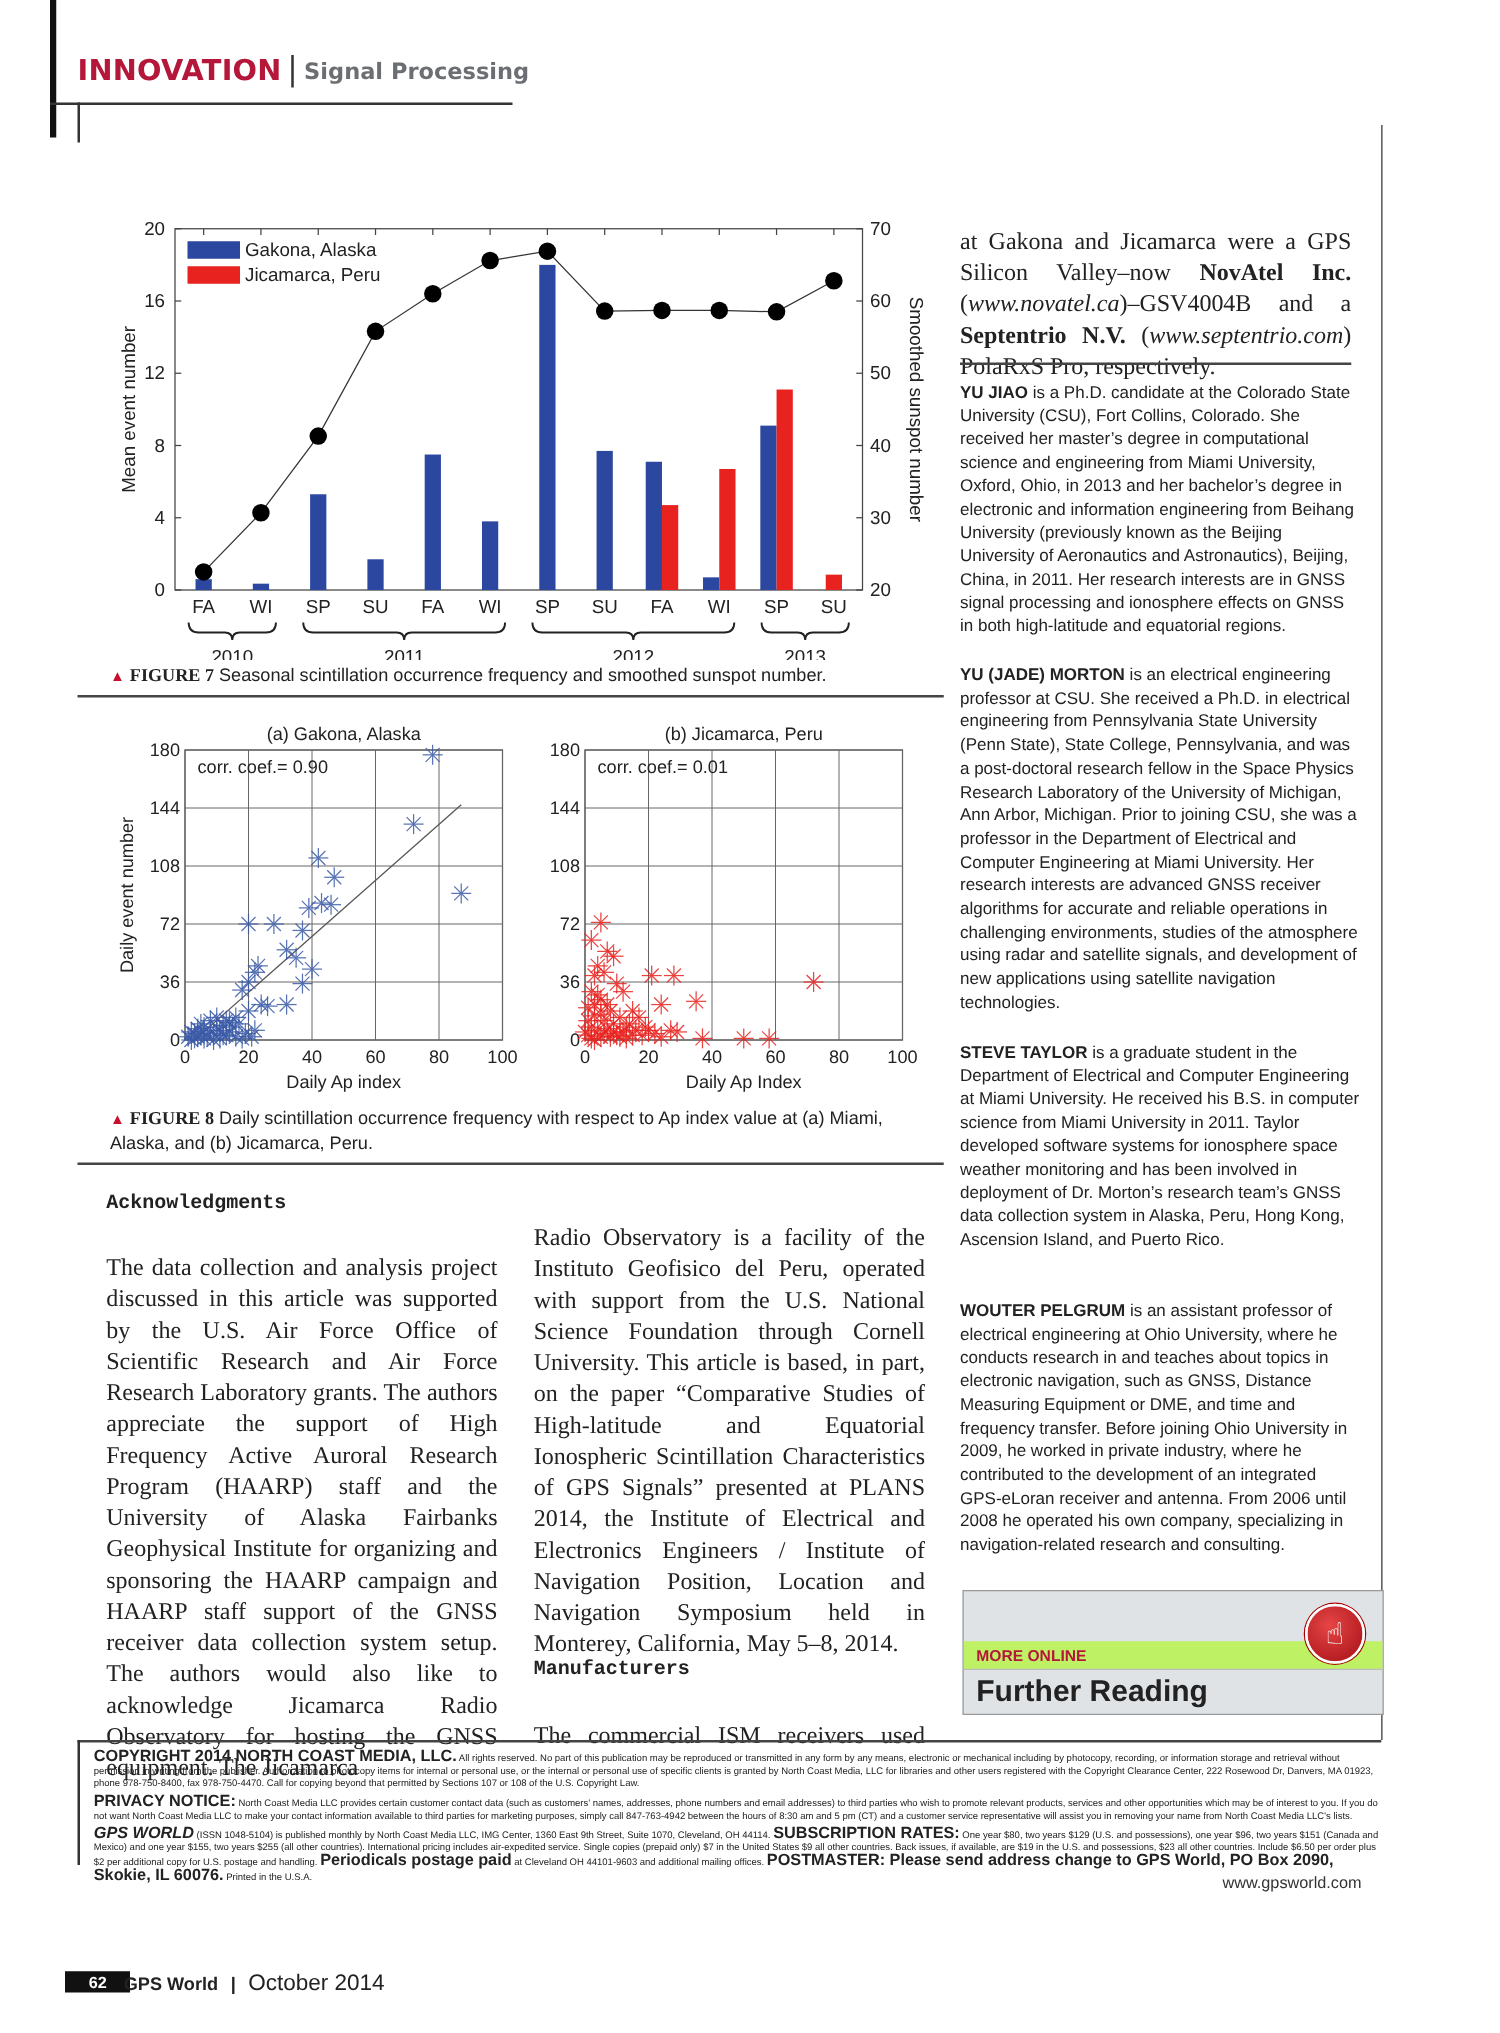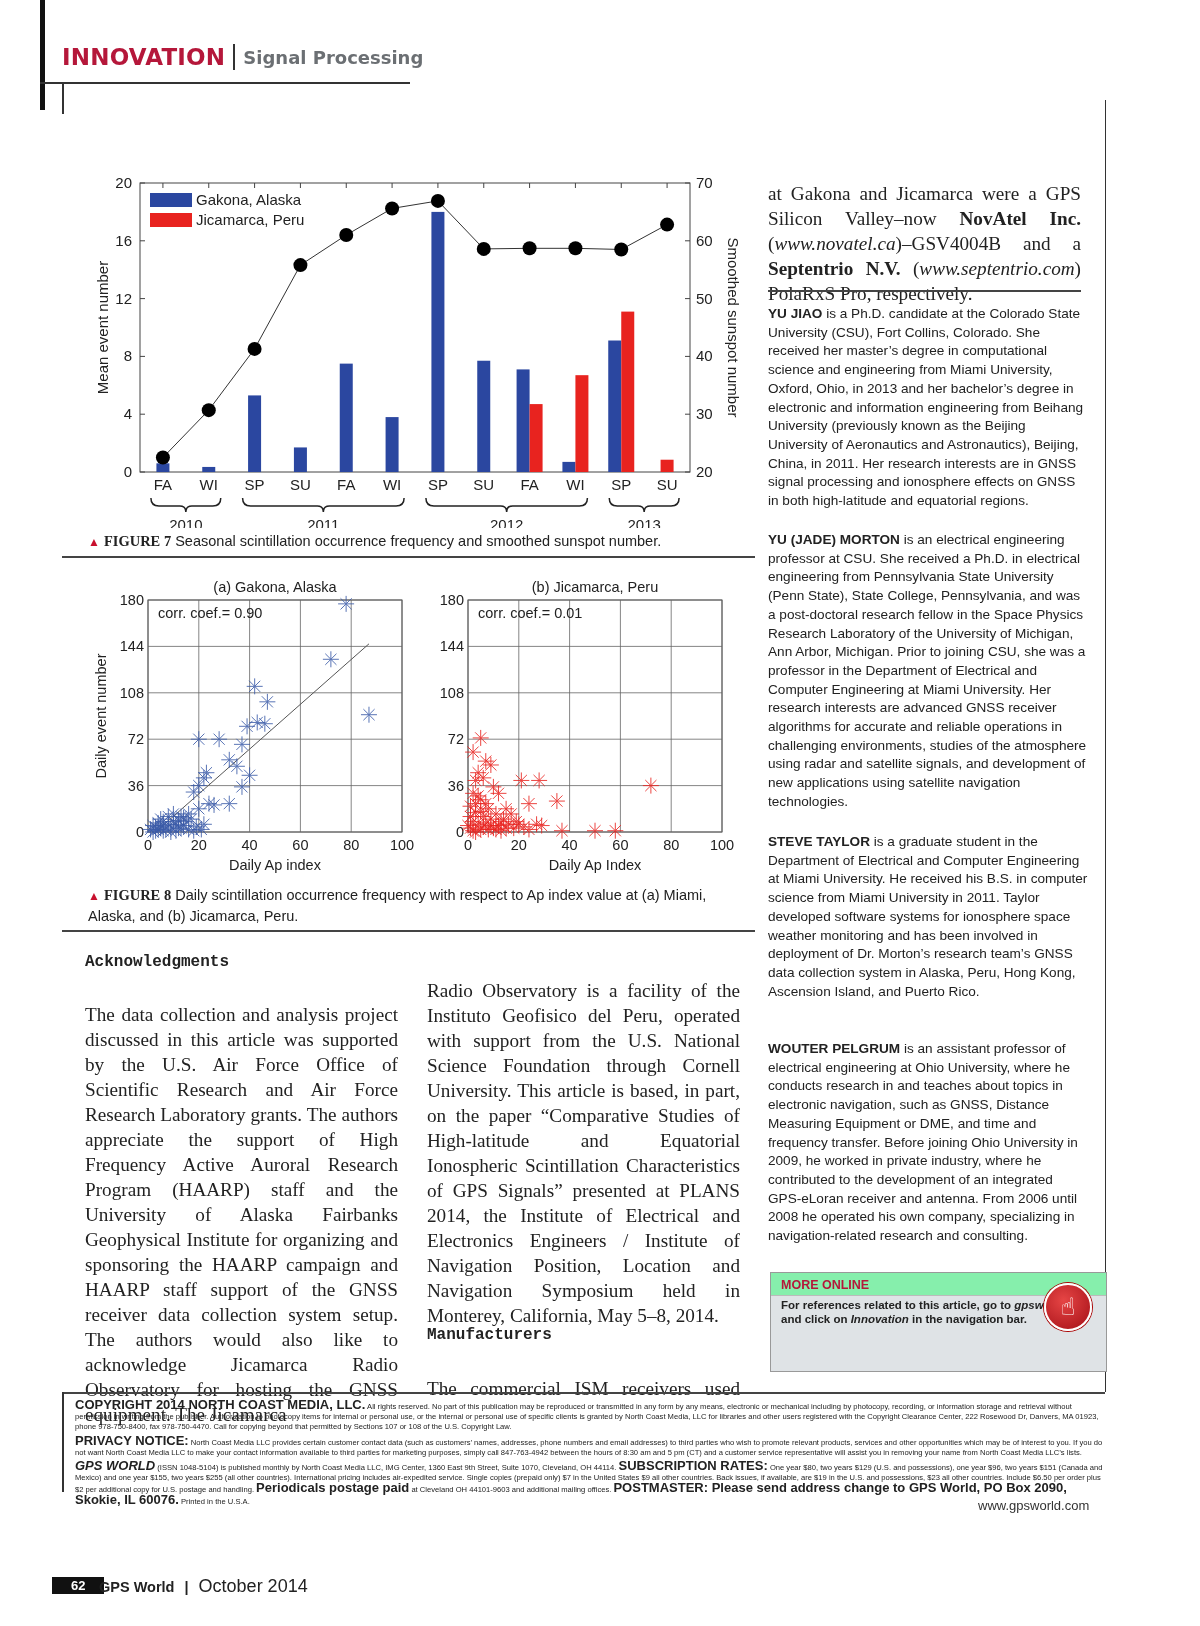--- a/index.html
+++ b/index.html
@@ -16,21 +16,21 @@
   svg text{font-family:"Liberation Sans",sans-serif;}
   .caption{font-family:"Liberation Sans",sans-serif;font-size:14.5px;color:#222;}
   .caption b{font-weight:bold;font-family:Liberation Serif, serif;}
   .tri{color:#c8102e;font-size:12px;margin-right:4px;}
   .hr{height:2px;background:#444;}
   .serif{font-family:"Liberation Serif",serif;font-size:19.2px;line-height:25px;text-align:justify;color:#222;margin-top:25px;}
   .bio{font-family:"Liberation Sans",sans-serif;font-size:13.6px;line-height:18.7px;color:#222;}
   .bio b{font-weight:bold;}
   .h-ack{font-family:Liberation Mono, monospace;font-weight:bold;font-size:16px;color:#222;}
   .more-box{left:770px;top:1272px;width:335px;height:98px;border:1px solid #999;background:#dfe3e6;}
-  .more-top{height:22px;background:#86efac;border-bottom:1px solid #bbb;padding-left:10px;color:#b5173a;font-weight:bold;font-size:12.5px;line-height:24px;font-family:"Liberation Sans",sans-serif;}
+  .more-top{height:22px;background:#bef264;border-bottom:1px solid #bbb;padding-left:10px;color:#b5173a;font-weight:bold;font-size:12.5px;line-height:24px;font-family:"Liberation Sans",sans-serif;margin-top:40px;}
   .more-title{padding:4px 10px 0;font-size:24px;font-weight:bold;color:#222;font-family:"Liberation Sans",sans-serif;}
   .more-text{padding:2px 10px;font-size:11.5px;font-weight:bold;color:#222;font-family:"Liberation Sans",sans-serif;line-height:14px;}
   .hand{right:14px;top:10px;width:44px;height:44px;border-radius:50%;background:radial-gradient(circle at 40% 35%,#e64545,#a40f16);border:2px solid #fff;box-shadow:0 0 0 1px #a00;color:#fff;font-size:24px;display:flex;align-items:center;justify-content:center;}
   .legal{left:75px;width:1030px;font-family:"Liberation Sans",sans-serif;font-size:7.6px;line-height:10px;color:#222;}
   .legal b{font-weight:bold;font-size:13px;}
   .foot{font-family:"Liberation Sans",sans-serif;}
   .pgnum{left:52px;top:1577px;background:#111;color:#fff;font-weight:bold;font-size:13px;padding:1px 19px;}
 </style>
 </head>
 <body>
@@ -925,23 +925,21 @@
 </div>
 <div class="abs bio" style="left:768px;top:833px;width:320px;">
   <b>STEVE TAYLOR</b><span> is a graduate student in the Department of Electrical and Computer Engineering at Miami University. He received his B.S. in computer science from Miami University in 2011. Taylor developed software systems for ionosphere space weather monitoring and has been involved in deployment of Dr. Morton’s research team’s GNSS data collection system in Alaska, Peru, Hong Kong, Ascension Island, and Puerto Rico.</span>
 </div>
 <div class="abs bio" style="left:768px;top:1040px;width:320px;">
   <b>WOUTER PELGRUM</b><span> is an assistant professor of electrical engineering at Ohio University, where he conducts research in and teaches about topics in electronic navigation, such as GNSS, Distance Measuring Equipment or DME, and time and frequency transfer. Before joining Ohio University in 2009, he worked in private industry, where he contributed to the development of an integrated GPS-eLoran receiver and antenna. From 2006 until 2008 he operated his own company, specializing in navigation-related research and consulting.</span>
 </div>
 
 <div class="abs more-box">
   <div class="more-top">MORE ONLINE</div>
-  <div class="more-text">
-    <span>For references related to this article, go to </span><i>gpsworld.com</i><span> and click on </span><i>Innovation</i><span> in the navigation bar.</span>
-  </div>
+  <div class="more-title">Further Reading</div>
   <div class="abs hand">☝</div>
 </div>
 
 <div class="abs hr" style="left:62px;top:1392px;width:1043px;height:1.5px;"></div>
 <div class="abs" style="left:62px;top:1392px;width:1.5px;height:100px;background:#333;"></div>
 <div class="abs legal" style="top:1400px;">
   <b>COPYRIGHT 2014 NORTH COAST MEDIA, LLC.</b><span> All rights reserved. No part of this publication may be reproduced or transmitted in any form by any means, electronic or mechanical including by photocopy, recording, or information storage and retrieval without permission in writing from the publisher. Authorization to photocopy items for internal or personal use, or the internal or personal use of specific clients is granted by North Coast Media, LLC for libraries and other users registered with the Copyright Clearance Center, 222 Rosewood Dr, Danvers, MA 01923, phone 978-750-8400, fax 978-750-4470. Call for copying beyond that permitted by Sections 107 or 108 of the U.S. Copyright Law.</span>
 </div>
 <div class="abs legal" style="top:1436px;">
   <b>PRIVACY NOTICE:</b><span> North Coast Media LLC provides certain customer contact data (such as customers’ names, addresses, phone numbers and email addresses) to third parties who wish to promote relevant products, services and other opportunities which may be of interest to you. If you do not want North Coast Media LLC to make your contact information available to third parties for marketing purposes, simply call 847-763-4942 between the hours of 8:30 am and 5 pm (CT) and a customer service representative will assist you in removing your name from North Coast Media LLC’s lists.</span>

